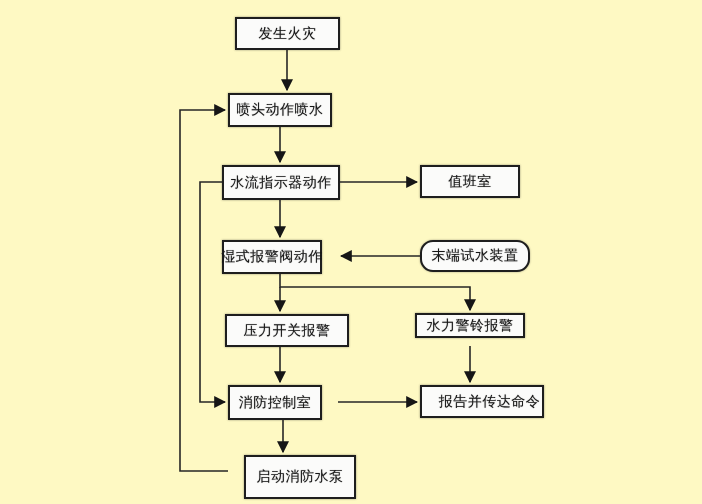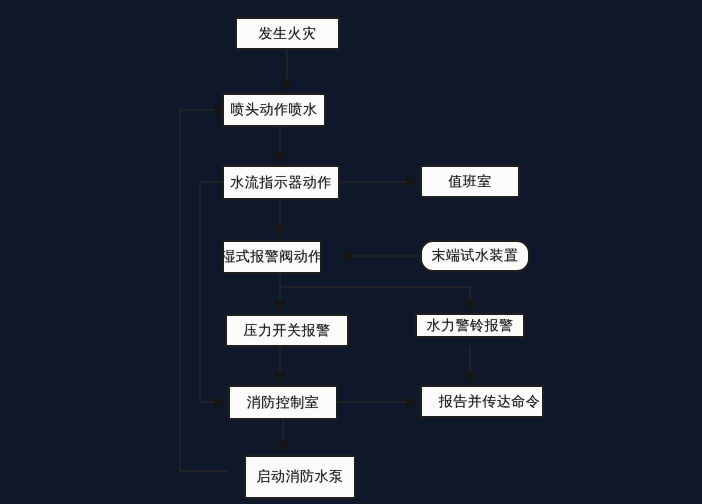--- a/index.html
+++ b/index.html
@@ -5,21 +5,21 @@
   html, body {
     margin: 0;
     padding: 0;
     background: #ffffff;
     font-family: "DejaVu Sans", "Liberation Sans", sans-serif;
   }
   .canvas {
     position: relative;
     width: 702px;
     height: 504px;
-    background: #0f172a;
+    background: #fef9c3;
     overflow: hidden;
   }
   svg.connectors {
     position: absolute;
     left: 0; top: 0;
     width: 702px;
     height: 504px;
     z-index: 1;
   }
   .node {
@@ -35,28 +35,28 @@
   }
   .node .label {
     font-size: 14px;
     color: #161616;
     letter-spacing: 0.5px;
     white-space: nowrap;
     text-shadow: 0 0 1px rgba(20,20,20,0.45);
   }
   
   #n-fire            { left: 235px; top: 17px;  width: 105px; height: 33px; }
-  #n-sprinkler       { left: 222px; top: 93px;  width: 104px; height: 34px; }
+  #n-sprinkler       { left: 228px; top: 93px;  width: 104px; height: 34px; }
   #n-flow-indicator  { left: 222px; top: 165px; width: 118px; height: 35px; }
   #n-duty-room       { left: 420px; top: 165px; width: 100px; height: 33px; }
   #n-wet-valve       { left: 222px; top: 240px; width: 100px; height: 34px; }
   #n-end-test        { left: 420px; top: 240px; width: 110px; height: 32px; border-radius: 13px; }
   #n-pressure-switch { left: 225px; top: 314px; width: 124px; height: 33px; }
   #n-hydraulic-bell  { left: 415px; top: 313px; width: 110px; height: 25px; }
-  #n-control-room    { left: 228px; top: 385px; width: 110px; height: 35px; }
+  #n-control-room    { left: 228px; top: 385px; width: 94px; height: 35px; }
   #n-report          { left: 420px; top: 385px; width: 124px; height: 33px; padding-left: 15px; }
   #n-start-pump      { left: 244px; top: 455px; width: 112px; height: 44px; }
 </style>
 </head>
 <body>
 
 <div class="canvas">
 
   <svg class="connectors" viewBox="0 0 702 504" xmlns="http://www.w3.org/2000/svg">
     <defs>

